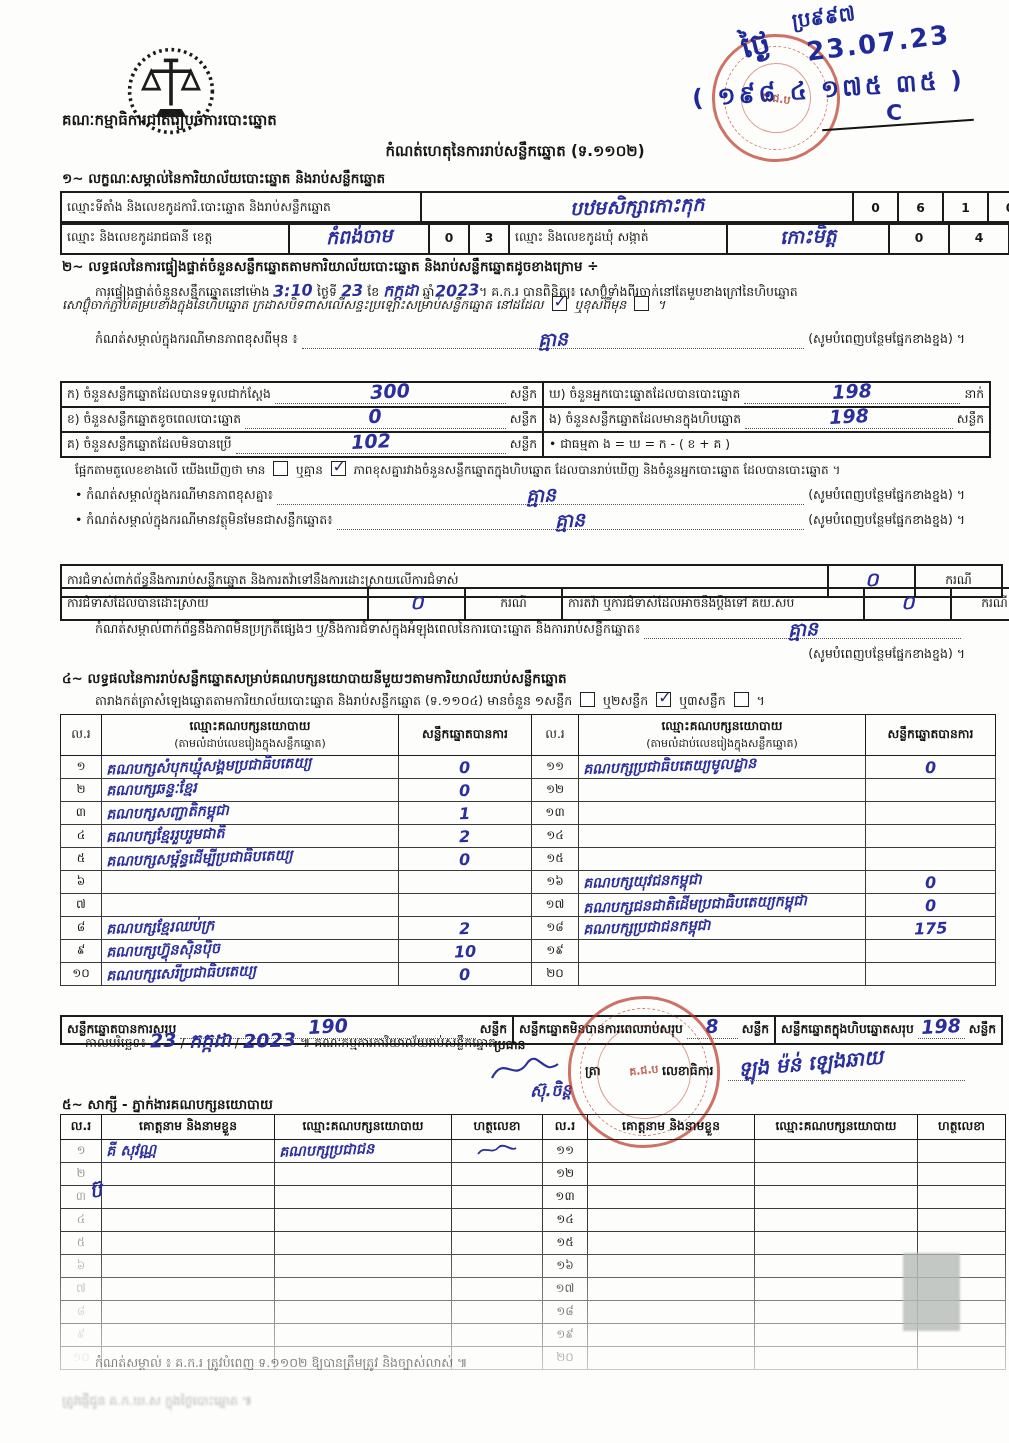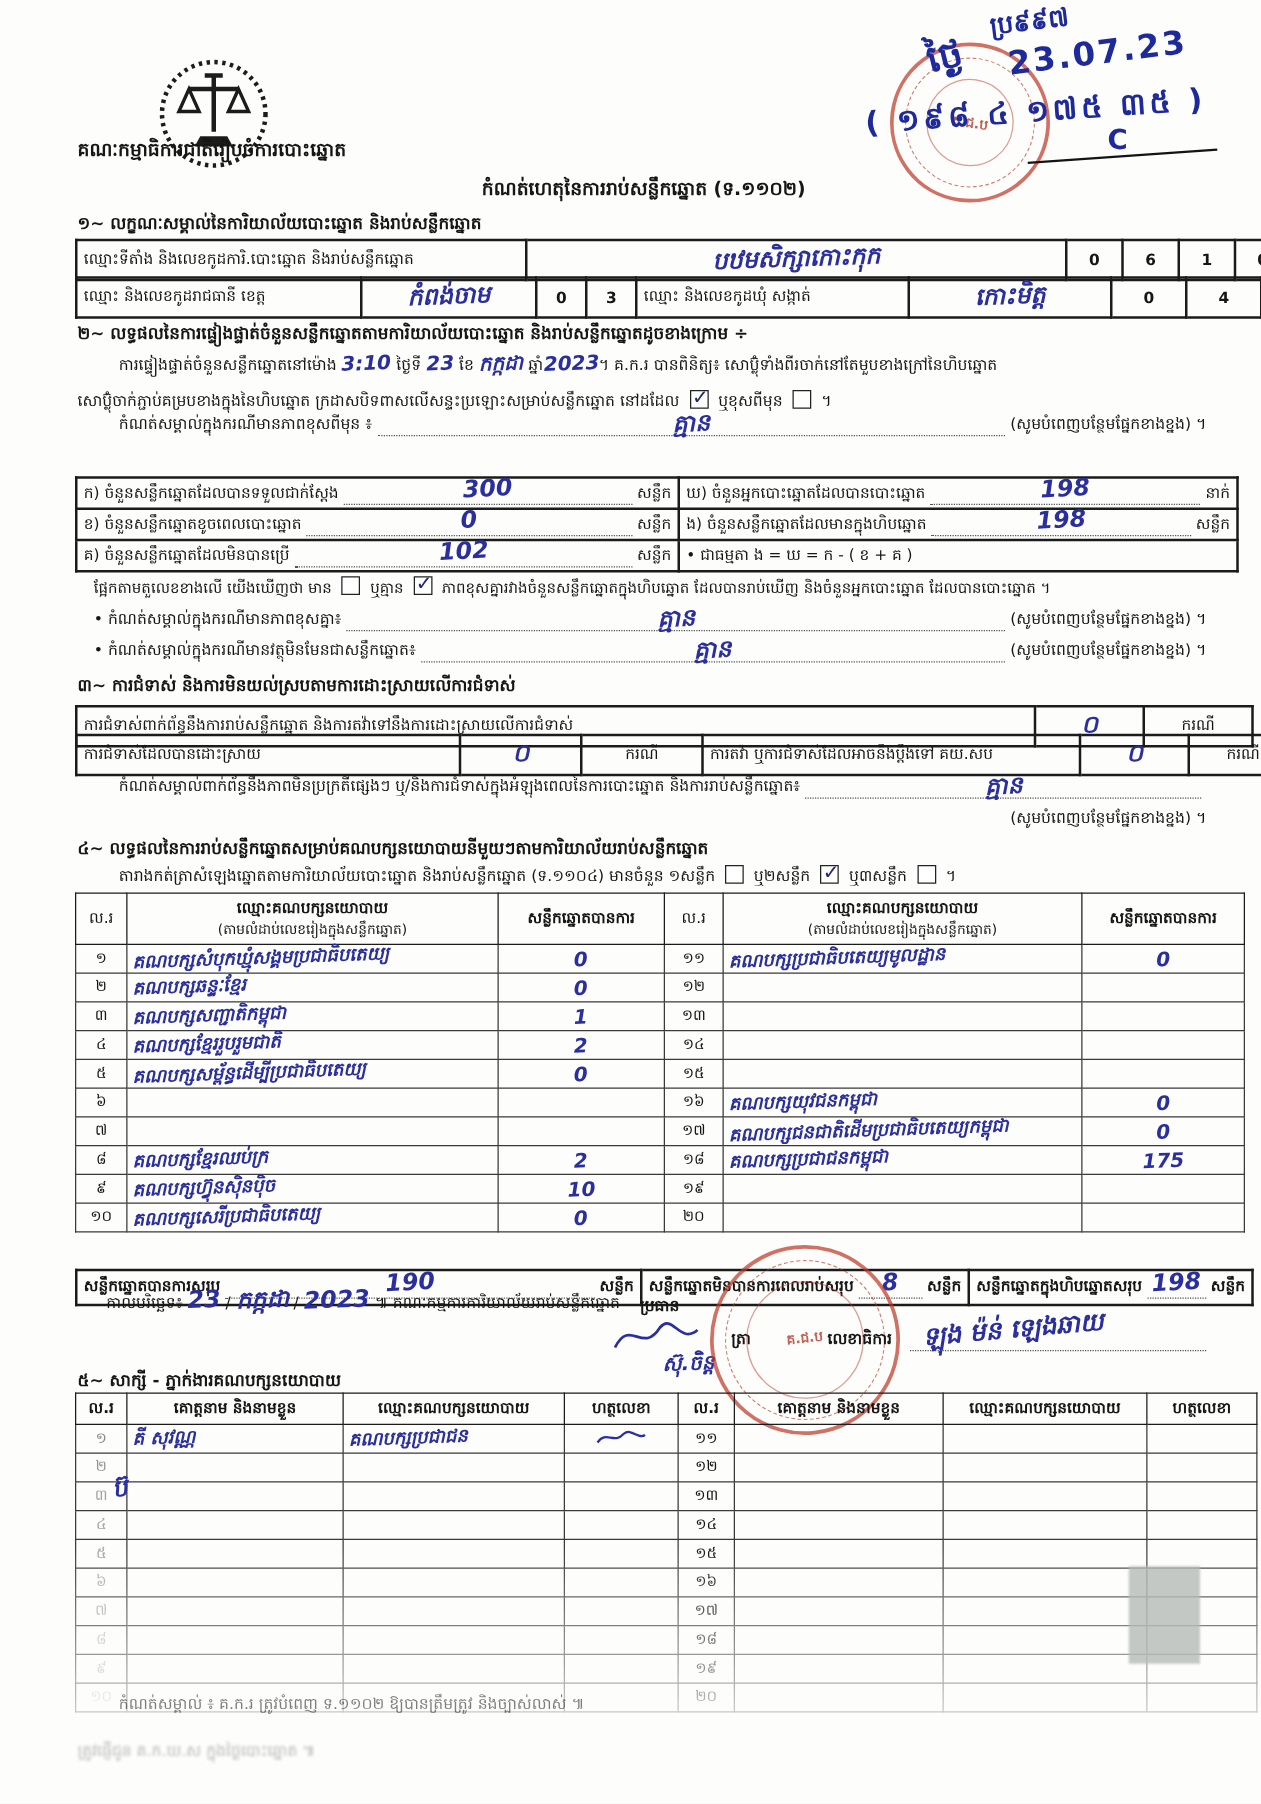--- a/index.html
+++ b/index.html
@@ -101,21 +101,21 @@
   </tbody>
     </table>
 
   <div class="abs hd" style="left:62px;top:258px;">២~ លទ្ធផលនៃការផ្ទៀងផ្ទាត់ចំនួនសន្លឹកឆ្នោតតាមការិយាល័យបោះឆ្នោត និងរាប់សន្លឹកឆ្នោតដូចខាងក្រោម ÷</div>
   <div class="abs kh" style="left:95px;top:279px;width:870px;">
     <span>ការផ្ទៀងផ្ទាត់ចំនួនសន្លឹកឆ្នោតនៅម៉ោង</span> <span class="hw med">3:10</span>
     <span>ថ្ងៃទី</span> <span class="hw med">23</span>
     <span>ខែ</span> <span class="hw med">កក្កដា</span>
     <span>ឆ្នាំ</span><span class="hw med">2023</span><span>។ គ.ក.រ បានពិនិត្យ៖ សោប៊្លុំទាំងពីរចាក់នៅតែមួបខាងក្រៅនៃហិបឆ្នោត</span>
   </div>
-  <div class="abs kh" style="left:62px;top:312px;width:903px;">
+  <div class="abs kh" style="left:62px;top:296px;width:903px;font-style:italic;">
     <span>សោប៊្លុំចាក់ភ្ជាប់គម្របខាងក្នុងនៃហិបឆ្នោត ក្រដាសបិទពាសលើសន្ទះប្រឡោះសម្រាប់សន្លឹកឆ្នោត នៅដដែល</span>
     <span class="cb ck"></span>
     <span>ឬខុសពីមុន</span>
     <span class="cb"></span>
     <span>។</span>
   </div>
   <div class="abs kh flexline" style="left:95px;top:330px;width:870px;">
     <span>កំណត់សម្គាល់ក្នុងករណីមានភាពខុសពីមុន ៖</span>
     <span class="dotline">
         <span class="hw big">គ្មាន</span>
@@ -195,21 +195,20 @@
     <span>(សូមបំពេញបន្ថែមផ្នែកខាងខ្នង) ។</span>
   </div>
   <div class="abs kh flexline" style="left:75px;top:511px;width:890px;">
     <span>• កំណត់សម្គាល់ក្នុងករណីមានវត្ថុមិនមែនជាសន្លឹកឆ្នោត៖</span>
     <span class="dotline">
         <span class="hw big">គ្មាន</span>
       </span>
     <span>(សូមបំពេញបន្ថែមផ្នែកខាងខ្នង) ។</span>
   </div>
 
-  <div class="abs hd" style="left:62px;top:540px;">៣~ ការជំទាស់ និងការមិនយល់ស្របតាមការដោះស្រាយលើការជំទាស់</div>
   <table class="t abs" style="left:60px;top:564px;width:905px;">
     <tbody>
         <tr style="height:27px;">
       <td style="width:755px;">ការជំទាស់ពាក់ព័ន្ធនឹងការរាប់សន្លឹកឆ្នោត និងការតវ៉ាទៅនឹងការដោះស្រាយលើការជំទាស់</td>
       <td class="c" style="width:75px;"><span class="hw big">០</span></td>
       <td class="c" style="width:75px;">ករណី</td>
     </tr>
   </tbody>
     </table>
   <table class="t abs" style="left:60px;top:587px;width:905px;">
@@ -376,21 +375,21 @@
   </tbody>
     </table>
 
   <div class="abs kh" style="left:85px;top:1026px;">
     <span>កាលបរិច្ឆេទ៖</span>
     <span class="hw big">23</span> /
     <span class="hw big">កក្កដា</span> /
     <span class="hw big">2023</span>
     <span>៕ គណៈកម្មការការិយាល័យរាប់សន្លឹកឆ្នោត</span>
   </div>
-  <div class="abs b kh" style="left:512px;top:1036px;">ប្រធាន</div>
+  <div class="abs b kh" style="left:494px;top:1036px;">ប្រធាន</div>
   <div class="abs" style="left:488px;top:1052px;">
     <svg width="74" height="34">
         <path d="M4 26 C16 2 26 32 40 10 C50 -2 56 24 70 12" fill="none" stroke="#2b2f9e" stroke-width="2.2"></path>
       </svg>
   </div>
   <div class="abs hw med" style="left:530px;top:1080px;">ស៊ុ.ចិន្ត</div>
   <div class="abs b kh" style="left:585px;top:1062px;">ត្រា</div>
   <div class="abs stamp" style="left:568px;top:996px;width:146px;height:146px;transform:rotate(-6deg);">
     <div class="in1"></div>
       <div class="in2"></div>

